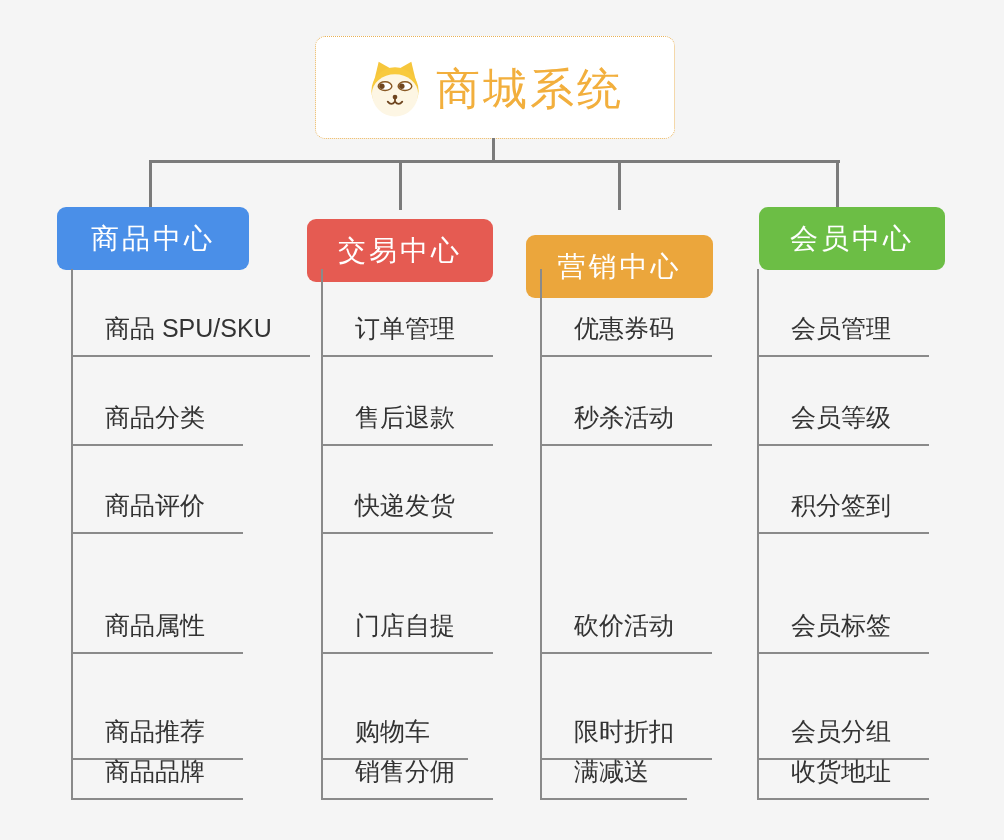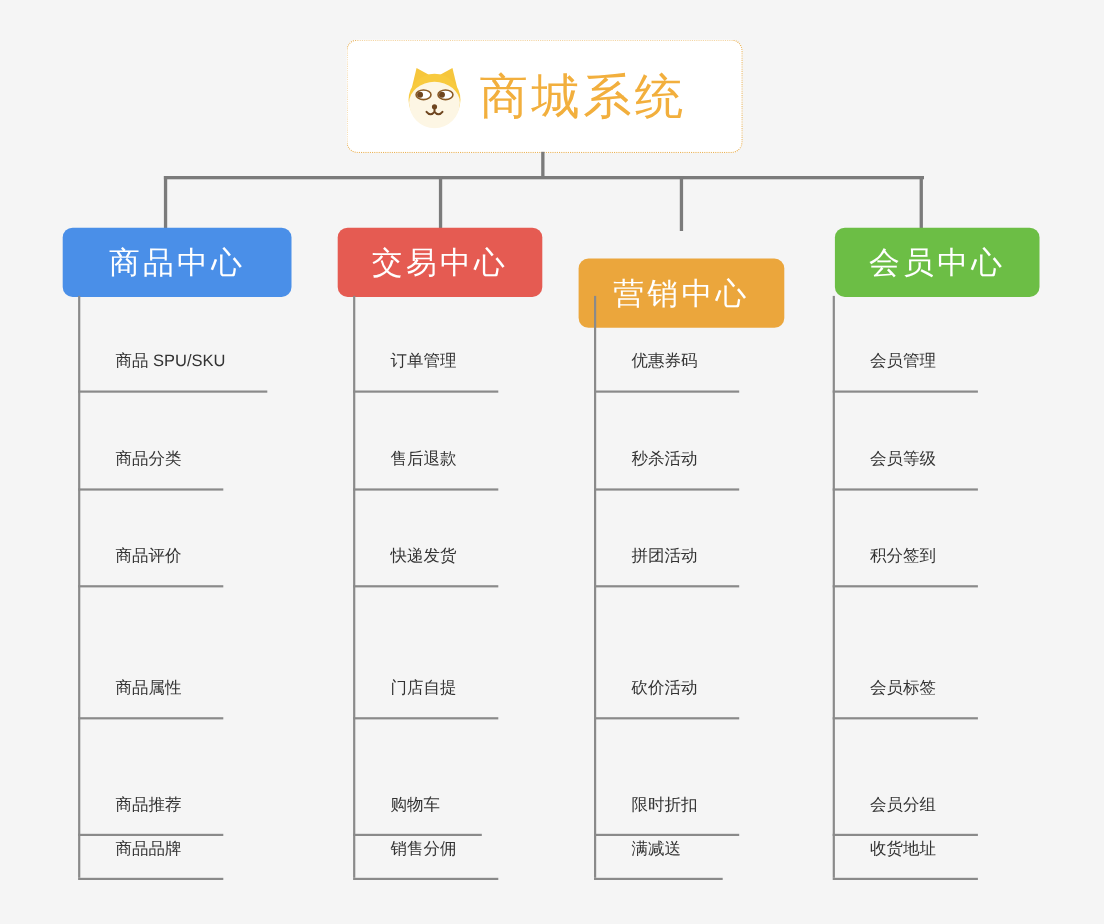--- a/index.html
+++ b/index.html
@@ -53,37 +53,37 @@
     top: 207px; height: 63px;
     border-radius: 9px;
     color: #ffffff;
     font-size: 28px;
     letter-spacing: 3px;
     display: flex;
     align-items: center;
     justify-content: center;
     box-sizing: border-box;
   }
-  .branch-1 { left: 57px;  width: 208px; }
+  .branch-1 { left: 57px;  width: 192px; }
   .branch-2 { left: 307px; width: 186px; }
   .branch-3 { left: 526px; width: 187px; margin-top: 28px; }
   .branch-4 { left: 745px; width: 186px; }
 
   
   .stem { position: absolute; top: 269px; width: 2px; height: 529px; background: #8a8a8a; }
   .stem-1 { left: 71px; }
   .stem-2 { left: 321px; }
   .stem-3 { left: 540px; }
   .stem-4 { left: 757px; }
 
   
   .leaf {
     position: absolute;
     white-space: nowrap;
-    font-size: 15px;
+    font-size: 25px;
     line-height: 27px;
     color: #333333;
     padding: 0 38px 13px 34px;
     border-bottom: 2px solid #8a8a8a;
   }
   .c1 { left: 71px; }
   .c2 { left: 321px; }
   .c3 { left: 540px; }
   .c4 { left: 757px; }
   .r1 { top: 315px; }
@@ -117,21 +117,21 @@
   </div>
 
   <div class="connector root-stem"></div>
   <div class="connector bus"></div>
   <div class="connector drop-1"></div>
   <div class="connector drop-2"></div>
   <div class="connector drop-3"></div>
   <div class="connector drop-4"></div>
 
   <div class="branch-box branch-1" style="background: rgb(74, 143, 232);">商品中心</div>
-  <div class="branch-box branch-2" style="background: rgb(229, 91, 82);">交易中心</div>
+  <div class="branch-box branch-2" style="background: rgb(229, 91, 82); margin-top: 12px;">交易中心</div>
   <div class="branch-box branch-3" style="background: rgb(235, 166, 60);">营销中心</div>
   <div class="branch-box branch-4" style="background: rgb(108, 190, 69); margin-left: 14px;">会员中心</div>
 
   <div class="stem stem-1"></div>
   <div class="stem stem-2"></div>
   <div class="stem stem-3"></div>
   <div class="stem stem-4"></div>
 
   <div class="leaf c1 r1">商品 SPU/SKU</div>
   <div class="leaf c1 r2">商品分类</div>
@@ -142,21 +142,20 @@
 
   <div class="leaf c2 r1">订单管理</div>
   <div class="leaf c2 r2">售后退款</div>
   <div class="leaf c2 r4">门店自提</div>
   <div class="leaf c2 r3">快递发货</div>
   <div class="leaf c2 r5">购物车</div>
   <div class="leaf c2 r6">销售分佣</div>
 
   <div class="leaf c3 r1">优惠券码</div>
   <div class="leaf c3 r2">秒杀活动</div>
-  <div class="leaf c3 r3">拼团活动</div>
   <div class="leaf c3 r4">砍价活动</div>
   <div class="leaf c3 r5">限时折扣</div>
   <div class="leaf c3 r6">满减送</div>
 
   <div class="leaf c4 r1">会员管理</div>
   <div class="leaf c4 r2">会员等级</div>
   <div class="leaf c4 r3">积分签到</div>
   <div class="leaf c4 r4">会员标签</div>
   <div class="leaf c4 r5">会员分组</div>
   <div class="leaf c4 r6">收货地址</div>

